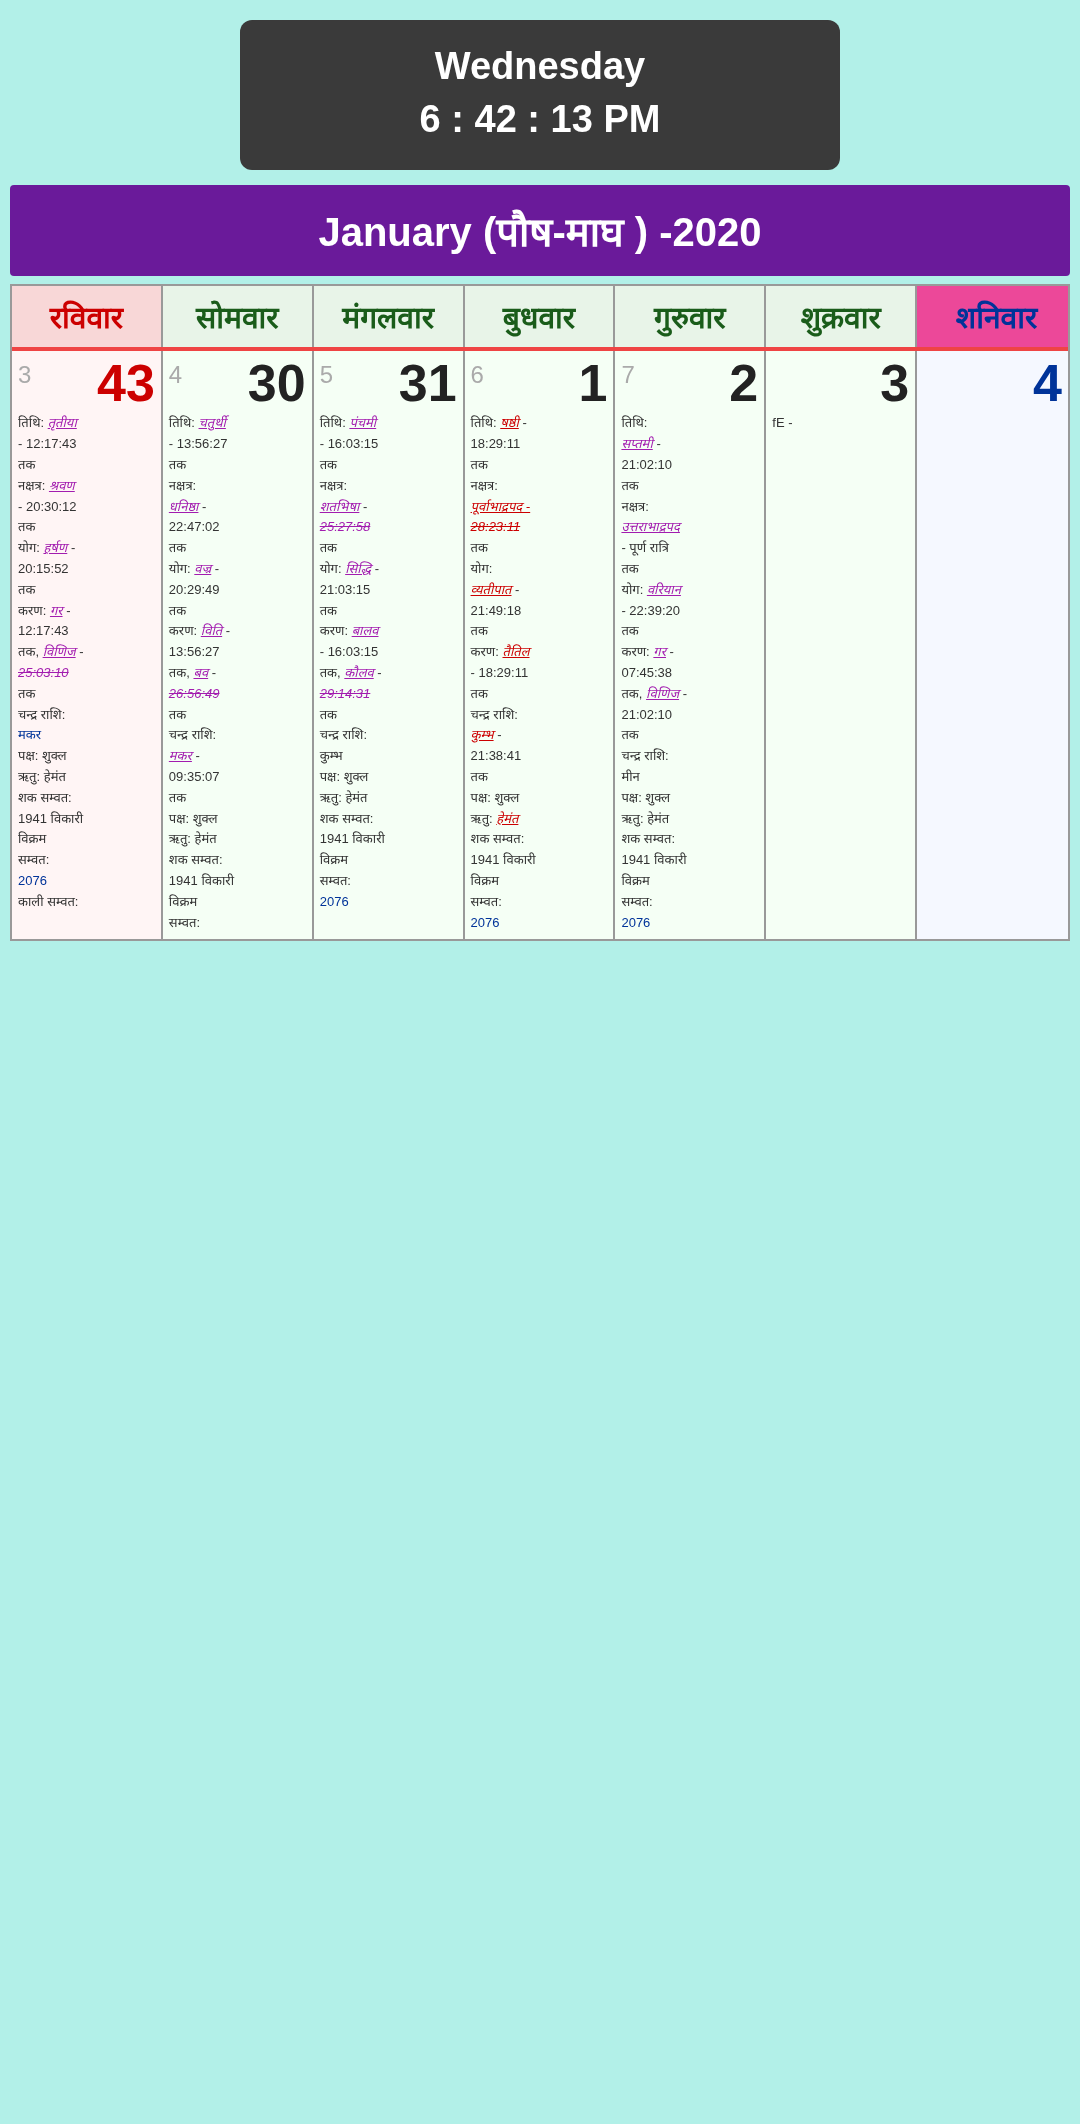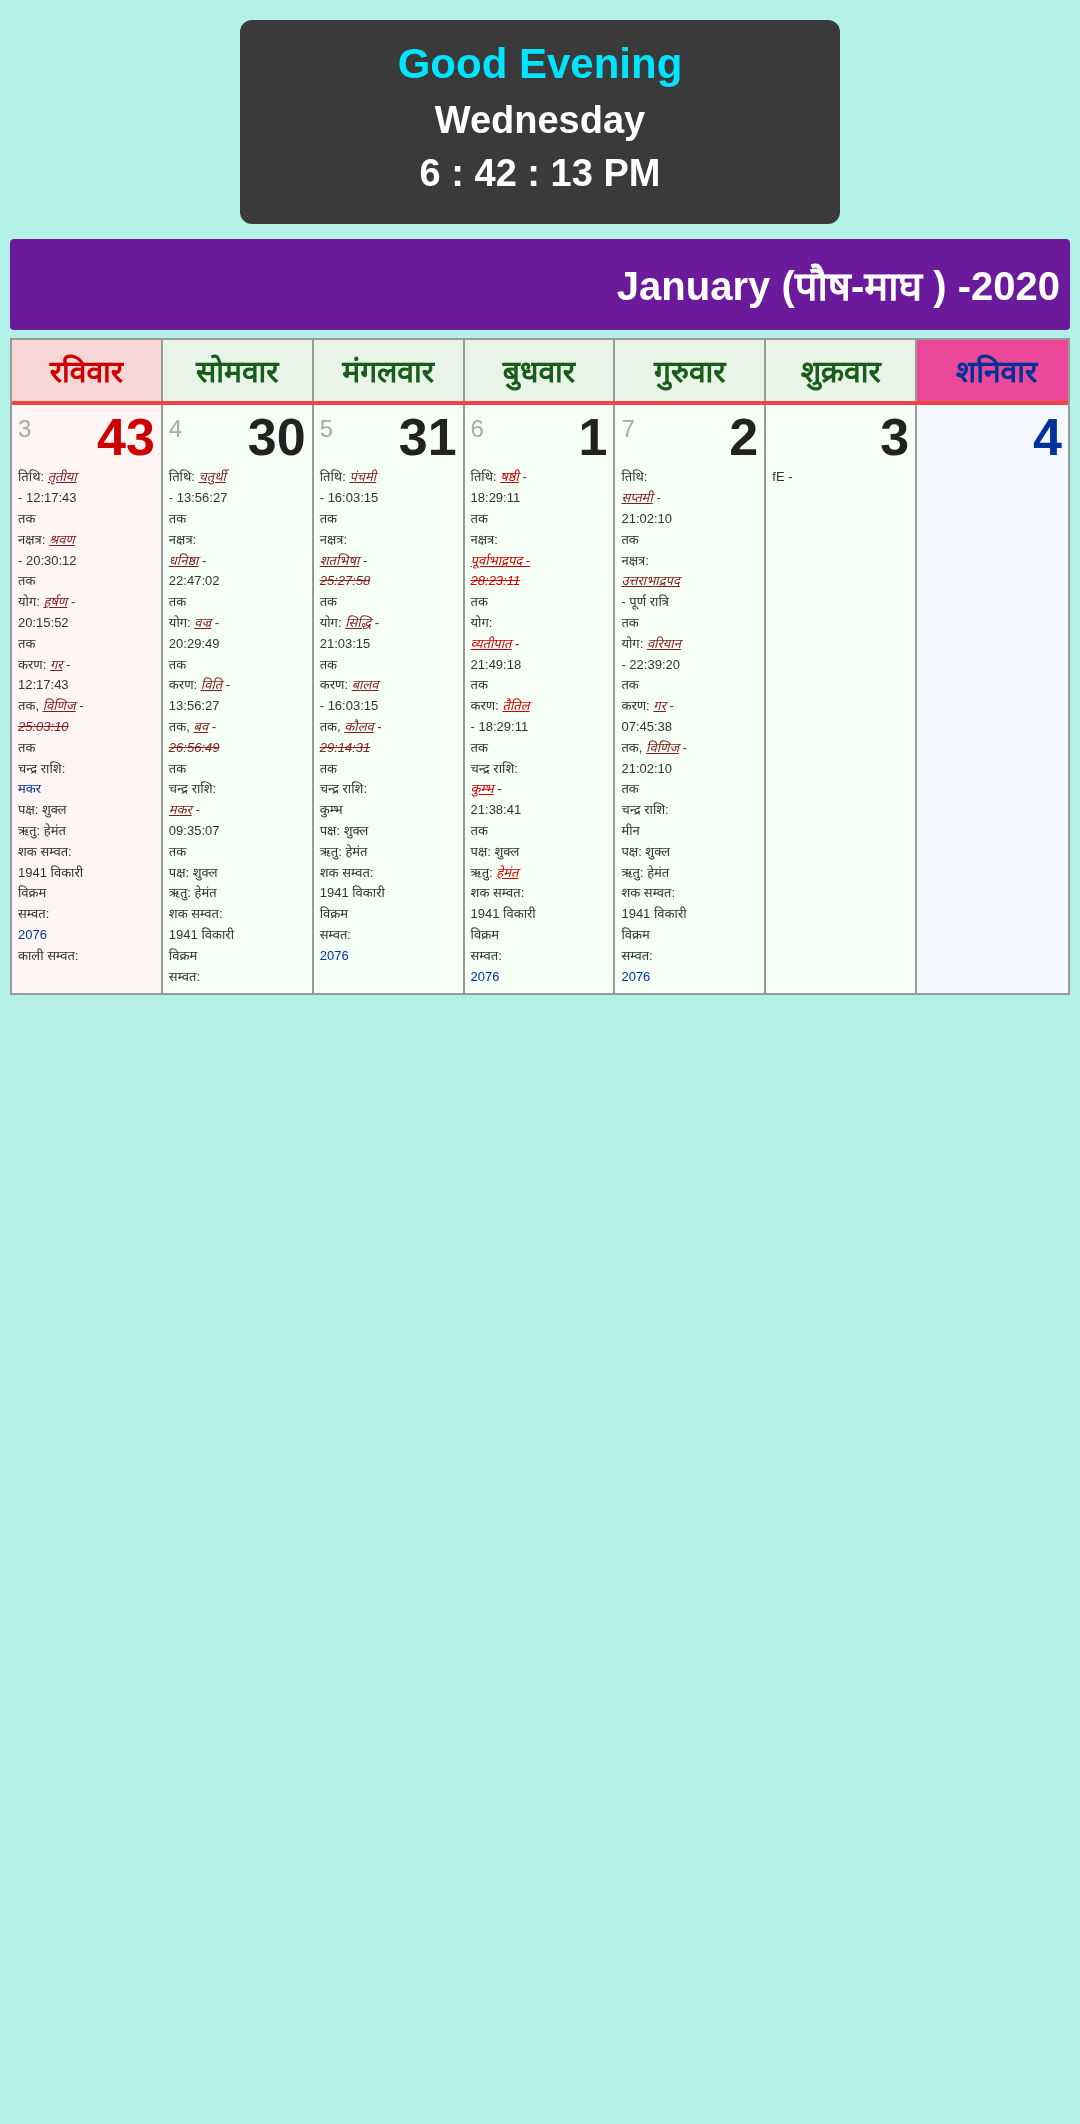--- a/index.html
+++ b/index.html
@@ -36,21 +36,21 @@
       font-weight: bold;
       line-height: 1.4;
     }
 
     
     .month-header {
       background-color: #6a1a9a;
       color: #ffffff;
       font-size: 40px;
       font-weight: bold;
-      text-align: right;
+      text-align: center;
       padding: 18px 10px;
       margin: 0 10px;
       border-radius: 4px;
     }
 
     
     .calendar-container {
       margin: 8px 10px 10px 10px;
       border: 2px solid #999;
     }
@@ -114,31 +114,30 @@
       line-height: 1;
     }
     .main-date-num.sunday-num { color: #cc0000; }
     .main-date-num.saturday-num { color: #003399; }
 
     .cell-info {
       font-size: 13px;
       color: #333;
       line-height: 1.6;
     }
-    .cell-info .val-orange { color: #7f1d1d; font-style: italic; text-decoration: underline; }
+    .cell-info .val-orange { color: #a21caf; font-style: italic; text-decoration: underline; }
     .cell-info .val-red { color: #cc0000; font-style: italic; text-decoration: underline; }
     .cell-info .val-blue { color: #003399; }
     .cell-info .strikethrough { text-decoration: line-through; }
   </style>
 </head>
 <body>
 
 <div class="header-wrapper">
   <div class="header-box">
-    <div class="greeting">Good Evening</div>
     <div class="date-line">Wednesday</div>
     <div class="date-line">6 : 42 : 13 PM</div>
   </div>
 </div>
 
 <div class="month-header">January (पौष-माघ ) -2020</div>
 
 <div class="calendar-container">
 
   <div class="day-headers">

